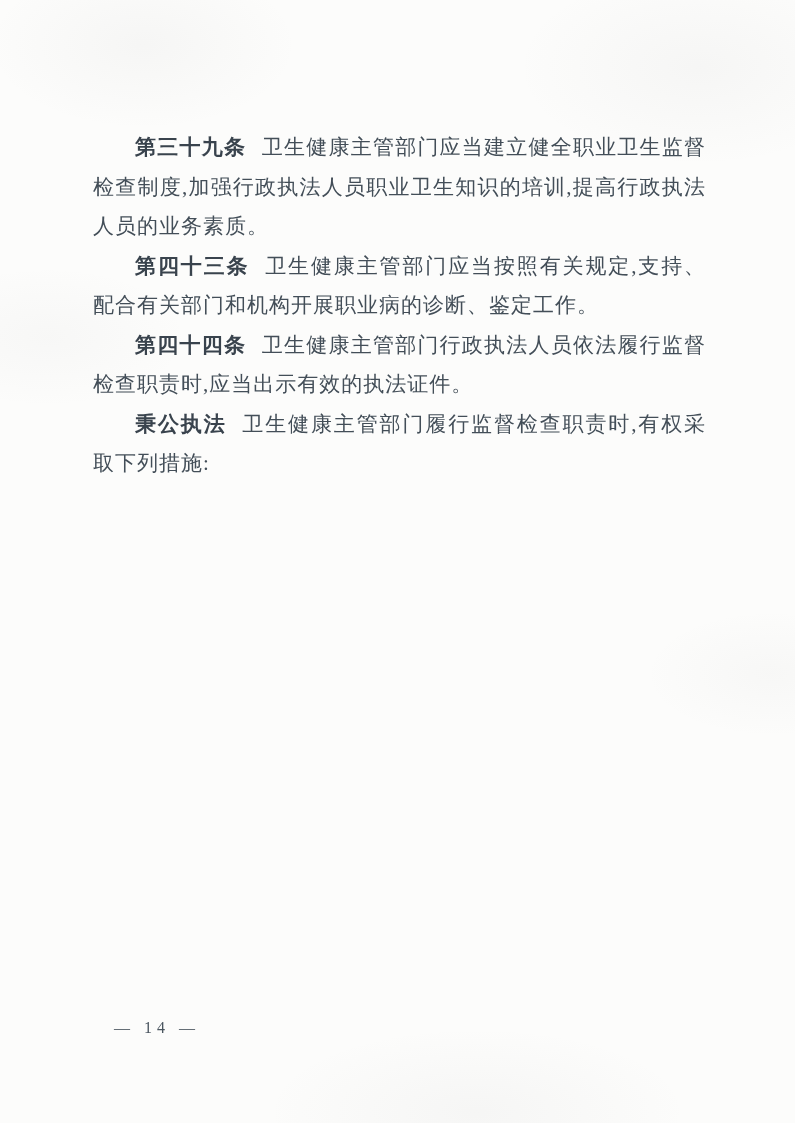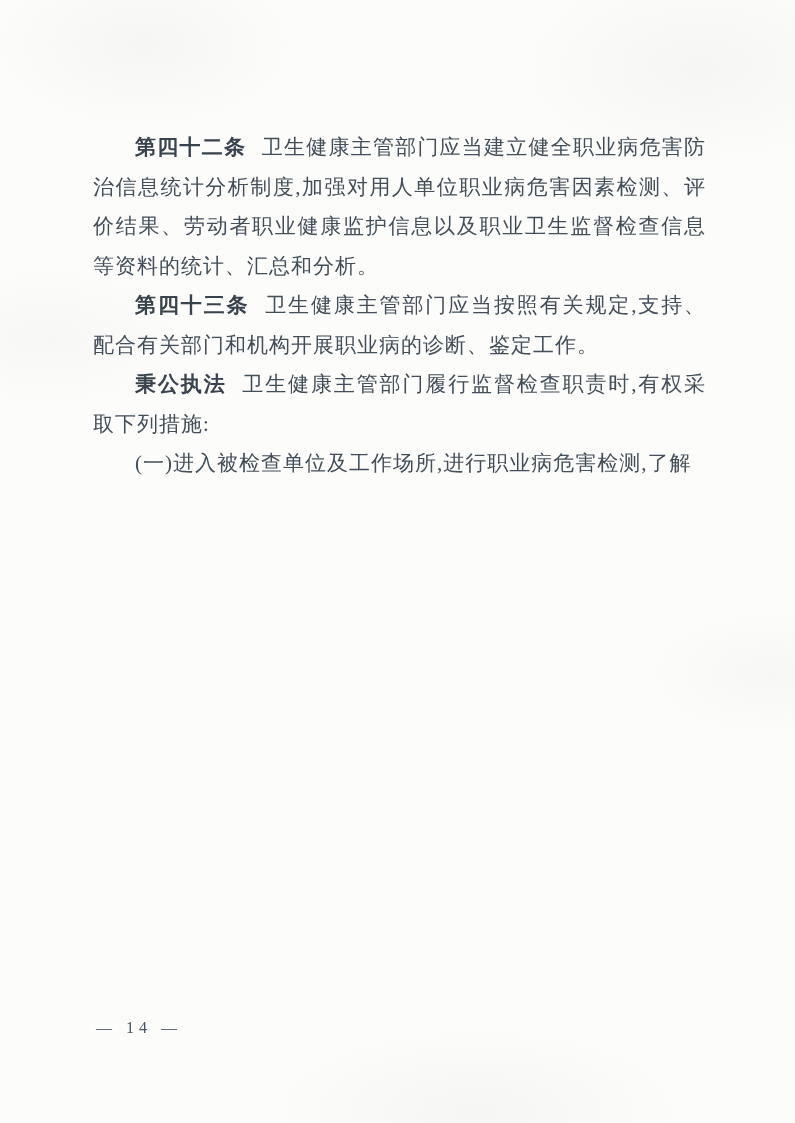--- a/index.html
+++ b/index.html
@@ -47,54 +47,54 @@
   }
 
   .article-label {
     font-weight: 700;
     color: #39434d;
     margin-right: 0.75em;
   }
 
   .page-number {
     position: absolute;
-    left: 96px;
+    left: 114px;
     top: 1018px;
     font-size: 16px;
     line-height: 20px;
     letter-spacing: 5px;
     color: #4a555f;
     font-family: "Liberation Serif", serif;
   }
 </style>
 </head>
 <body>
 
 <div class="page">
 
   <main class="content">
 
+    <p class="para">
+      <span class="article-label">第三十九条</span><span>卫生健康主管部门应当建立健全职业卫生监督检查制度,加强行政执法人员职业卫生知识的培训,提高行政执法人员的业务素质。</span>
+    </p>
 
 
 
-    <p class="para">
-      <span class="article-label">第四十二条</span><span>卫生健康主管部门应当建立健全职业病危害防治信息统计分析制度,加强对用人单位职业病危害因素检测、评价结果、劳动者职业健康监护信息以及职业卫生监督检查信息等资料的统计、汇总和分析。</span>
-    </p>
 
     <p class="para">
       <span class="article-label">第四十三条</span><span>卫生健康主管部门应当按照有关规定,支持、配合有关部门和机构开展职业病的诊断、鉴定工作。</span>
     </p>
 
+    <p class="para">
+      <span class="article-label">第四十四条</span><span>卫生健康主管部门行政执法人员依法履行监督检查职责时,应当出示有效的执法证件。</span>
+    </p>
 
 
     <p class="para">
       <span class="article-label">秉公执法</span><span>卫生健康主管部门履行监督检查职责时,有权采取下列措施:</span>
     </p>
 
-    <p class="para">
-      <span>(一)进入被检查单位及工作场所,进行职业病危害检测,了解</span>
-    </p>
 
   </main>
 
   <div class="page-number">— 14 —</div>
 
 </div>
 
 </body></html>

